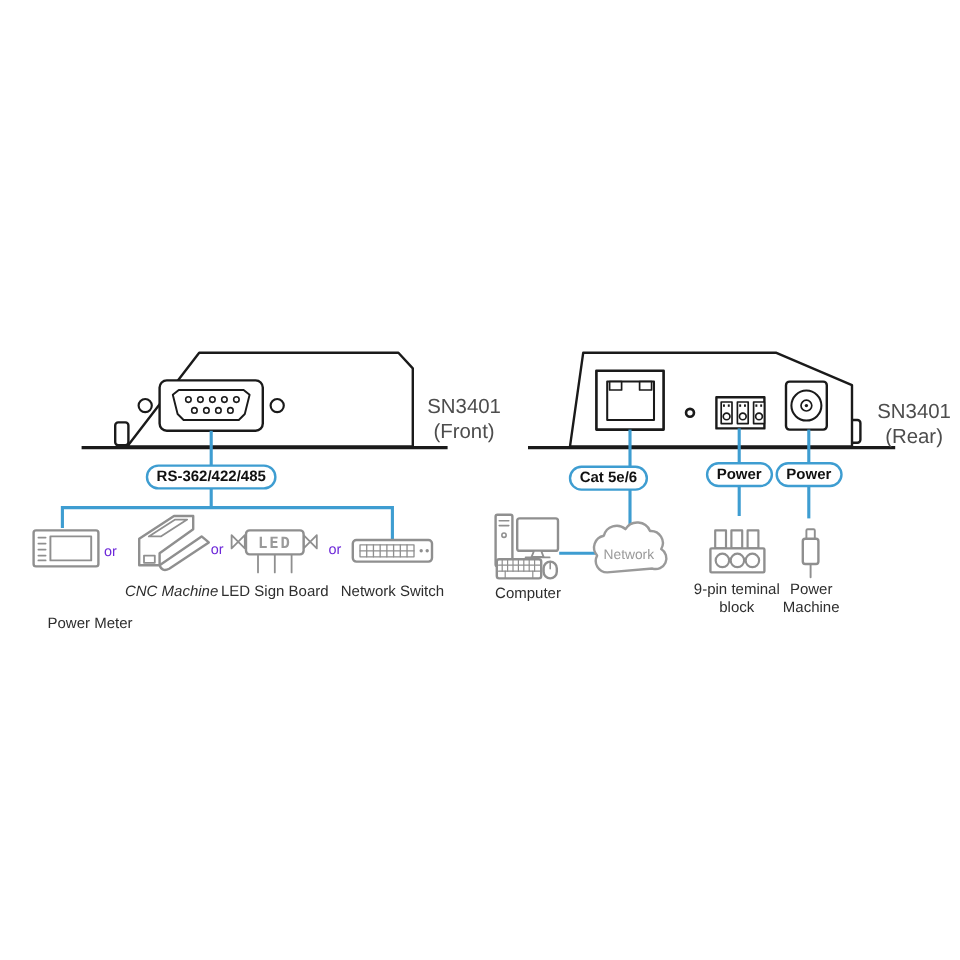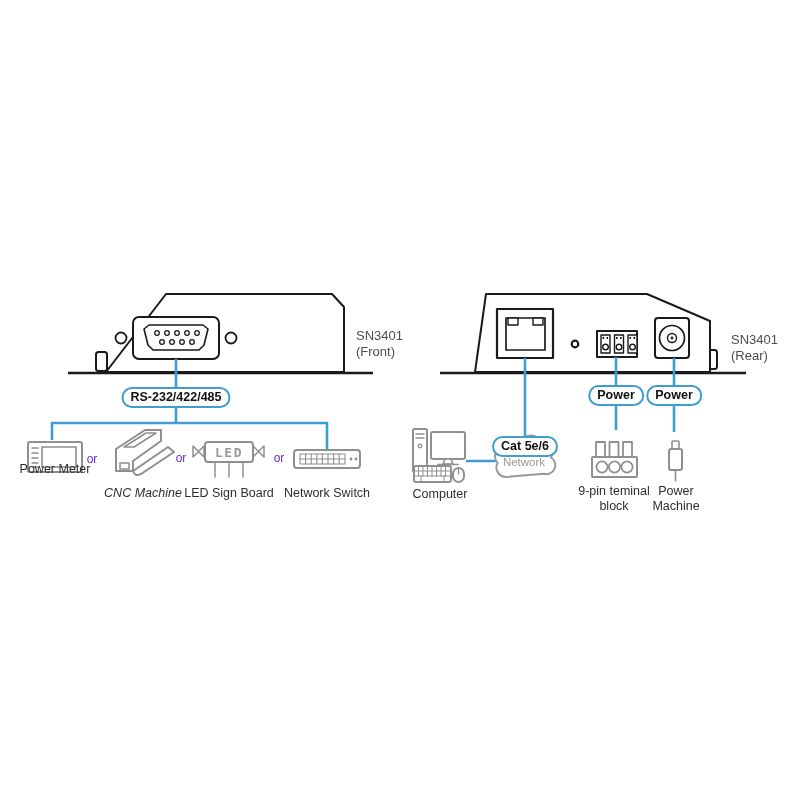--- a/index.html
+++ b/index.html
@@ -2,21 +2,21 @@
 <html><head>
 <meta charset="utf-8">
 <style>
   html,body{margin:0;padding:0;background:#ffffff;}
   body{width:800px;height:800px;font-family:"Liberation Sans",sans-serif;}
   .stage{position:relative;width:800px;height:800px;background:#fff;overflow:hidden;}
   svg{position:absolute;left:0;top:0;}
   .lbl{position:absolute;transform:translateX(-50%);text-align:center;
        font-size:12.5px;color:#2e2e2e;white-space:nowrap;line-height:1.22;}
   .or{position:absolute;transform:translateX(-50%);font-size:12px;color:#6d28d9;}
-  .devlbl{position:absolute;font-size:13px;color:#4d4d4d;line-height:1.25;white-space:nowrap;}
+  .devlbl{position:absolute;font-size:17px;color:#4d4d4d;line-height:1.25;white-space:nowrap;text-align:center;}
   .badge{position:absolute;transform:translateX(-50%);background:#fff;
          border:2px solid #3e9dd1;border-radius:11px;padding:1px 7px;
          font-size:12.5px;font-weight:bold;color:#111;line-height:15px;white-space:nowrap;}
 </style>
 </head>
 <body>
 
 <div class="stage">
 
 <svg width="800" height="800" viewBox="0 0 800 800">
@@ -194,26 +194,26 @@
 
   <div class="devlbl" style="left:356px;top:328px;">
     <div>SN3401</div>
     <div>(Front)</div>
   </div>
   <div class="devlbl" style="left:731px;top:332px;">
     <div>SN3401</div>
     <div>(Rear)</div>
   </div>
 
-  <div class="badge" style="left:176px;top:387px;">RS-232/422/485</div>
-  <div class="badge" style="left:525px;top:388px;margin-top:48px;">Cat 5e/6</div>
+  <div class="badge" style="left:176px;top:387px;">RS-362/422/485</div>
+  <div class="badge" style="left:507px;top:388px;">Cat 5e/6</div>
   <div class="badge" style="left:616px;top:385px;">Power</div>
   <div class="badge" style="left:674px;top:385px;">Power</div>
 
-  <div class="lbl" style="left:55px;top:462px;">Power Meter</div>
+  <div class="lbl" style="left:55px;top:512px;padding-left:40px;">Power Meter</div>
   <div class="or" style="left:92px;top:452px;">or</div>
   <div class="lbl" style="left:143px;top:486px;font-style:italic;">CNC Machine</div>
   <div class="or" style="left:181px;top:451px;">or</div>
   <div class="lbl" style="left:229px;top:486px;">LED Sign Board</div>
   <div class="or" style="left:279px;top:451px;">or</div>
   <div class="lbl" style="left:327px;top:486px;">Network Switch</div>
 
   <div class="lbl" style="left:440px;top:487px;text-align:right;">Computer</div>
 
   <div class="lbl" style="left:614px;top:484px;">

